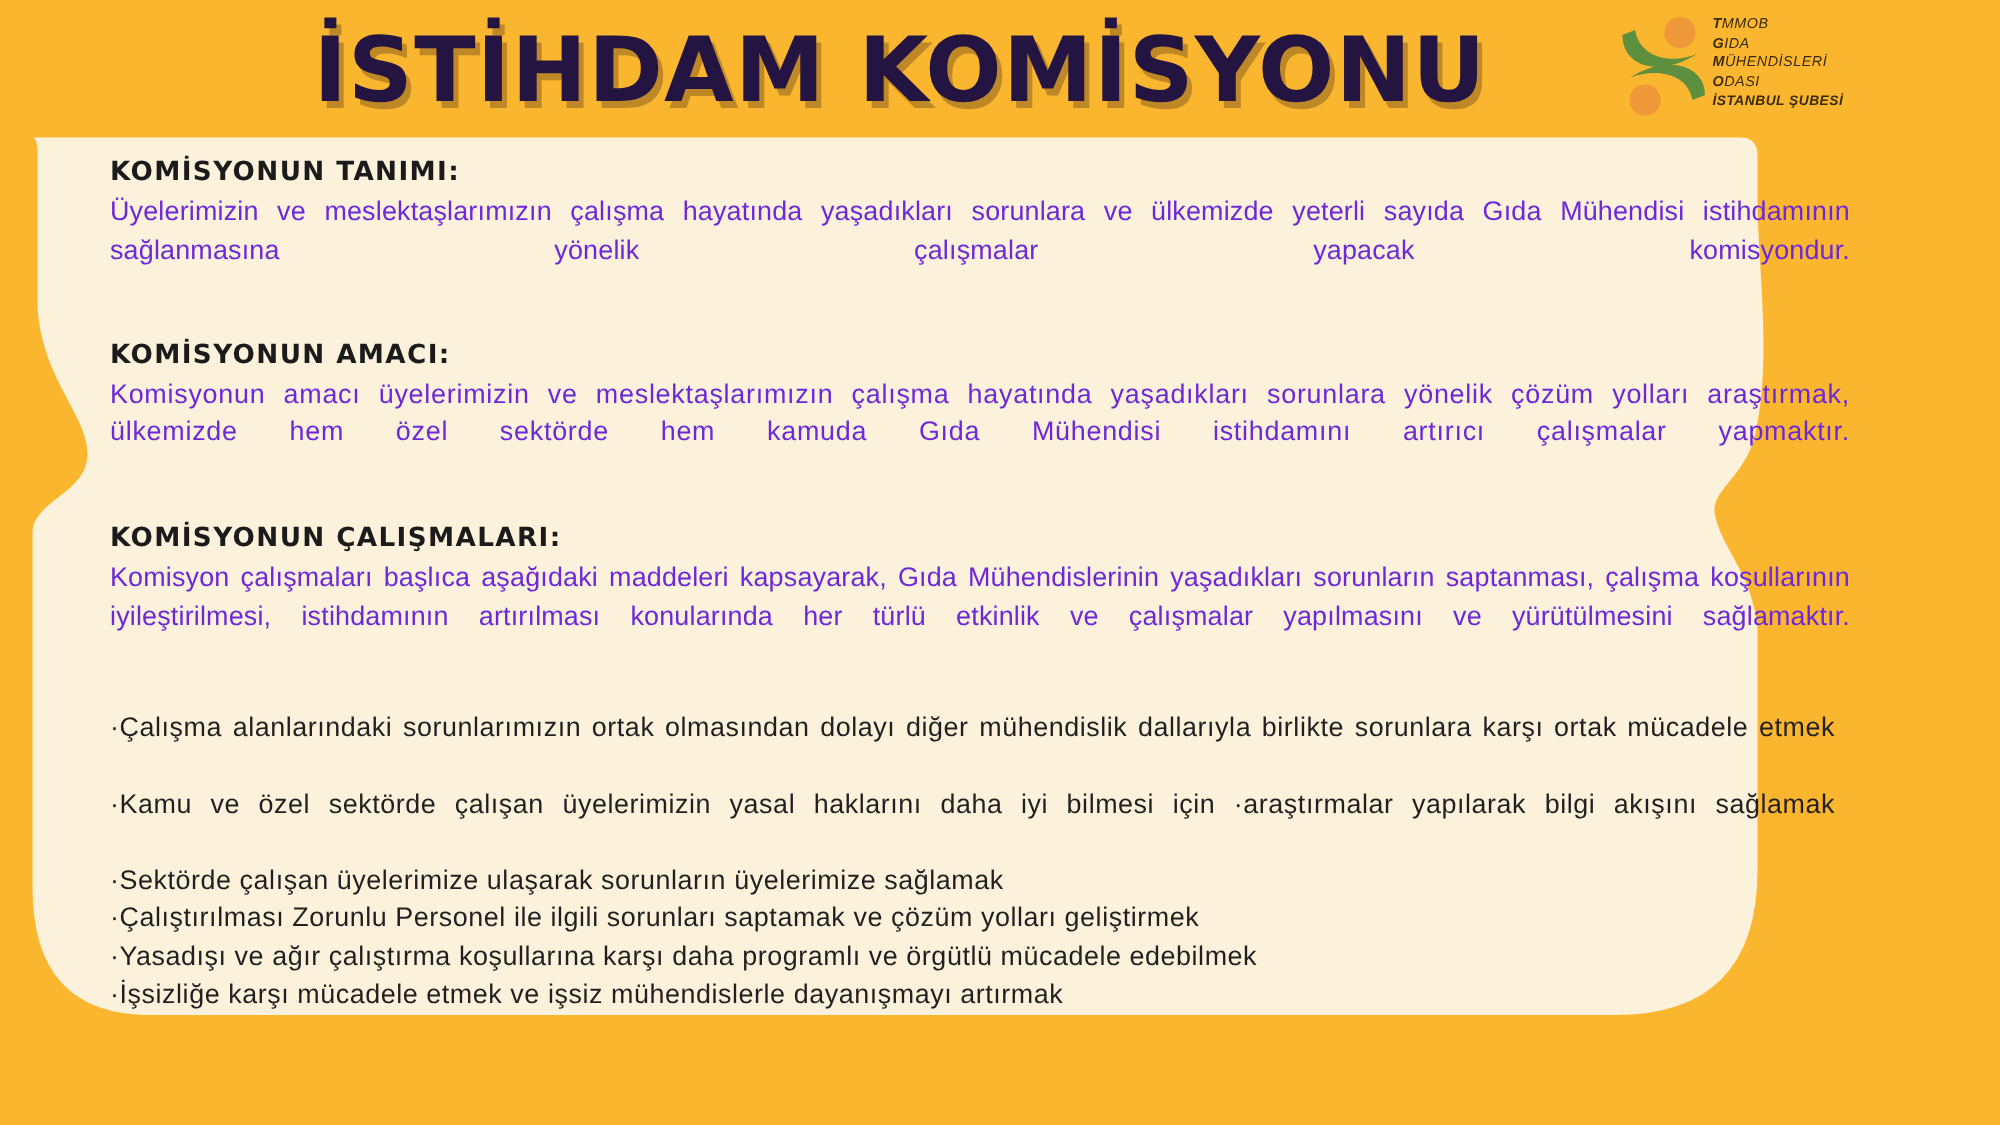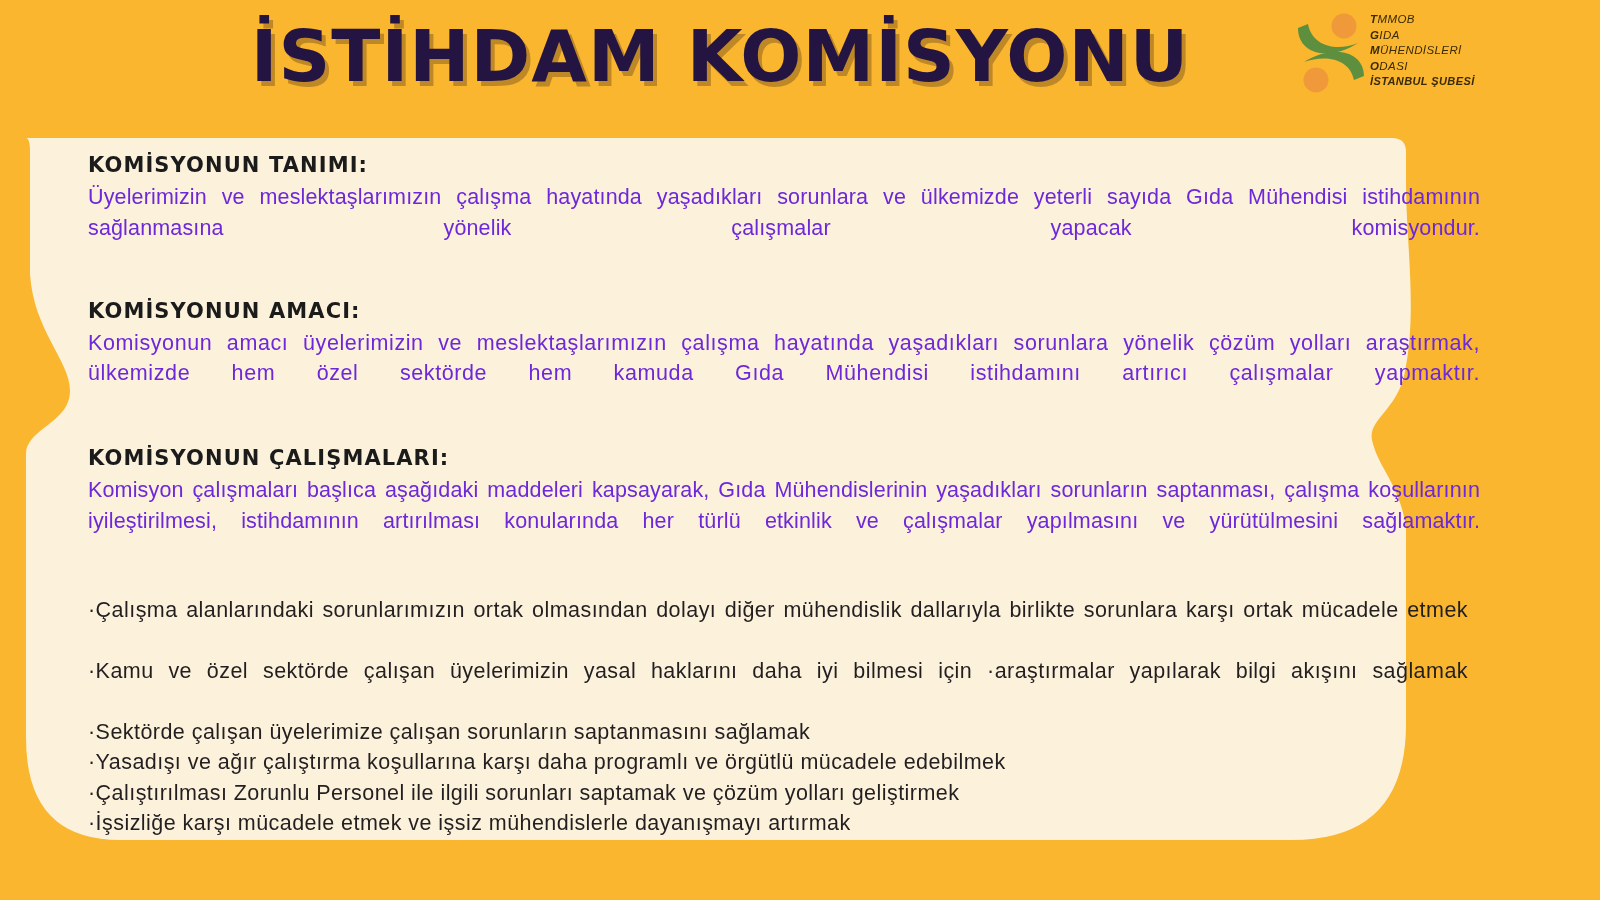--- a/index.html
+++ b/index.html
@@ -75,21 +75,21 @@
     letter-spacing: 0.4px;
   }
   .logo-text div { white-space: nowrap; }
   .logo-text b { font-weight: bold; }
   .logo-text .lastline { font-weight: bold; font-size: 11px; }
 
   
   .card-wrap {
     position: absolute;
     left: 0;
-    top: 124px;
+    top: 96px;
     width: 1600px;
     height: 760px;
   }
   .card-svg { display: block; }
 
   .card-content {
     position: absolute;
     left: 88px;
     top: 26px;
     width: 1392px;
@@ -210,22 +210,22 @@
       </div>
 
       <div class="block b3">
         <div class="sec-head">KOMİSYONUN ÇALIŞMALARI:</div>
         <p class="para">Komisyon çalışmaları başlıca aşağıdaki maddeleri kapsayarak, Gıda Mühendislerinin yaşadıkları sorunların saptanması, çalışma koşullarının iyileştirilmesi, istihdamının artırılması konularında her türlü etkinlik ve çalışmalar yapılmasını ve yürütülmesini sağlamaktır.</p>
       </div>
 
       <ul class="bullets">
         <li class="wrapjust">·Çalışma alanlarındaki sorunlarımızın ortak olmasından dolayı diğer mühendislik dallarıyla birlikte sorunlara karşı ortak mücadele etmek</li>
         <li class="wrapjust">·Kamu ve özel sektörde çalışan üyelerimizin yasal haklarını daha iyi bilmesi için ·araştırmalar yapılarak bilgi akışını sağlamak</li>
-        <li>·Sektörde çalışan üyelerimize çalışan sorunların saptanmasını sağlamak</li>
+        <li>·Sektörde çalışan üyelerimize ulaşarak sorunların üyelerimize sağlamak</li>
+        <li>·Çalıştırılması Zorunlu Personel ile ilgili sorunları saptamak ve çözüm yolları geliştirmek</li>
         <li>·Yasadışı ve ağır çalıştırma koşullarına karşı daha programlı ve örgütlü mücadele edebilmek</li>
-        <li>·Çalıştırılması Zorunlu Personel ile ilgili sorunları saptamak ve çözüm yolları geliştirmek</li>
         <li>·İşsizliğe karşı mücadele etmek ve işsiz mühendislerle dayanışmayı artırmak</li>
       </ul>
 
     </div>
   </div>
 
 </div>
 
 </body></html>

